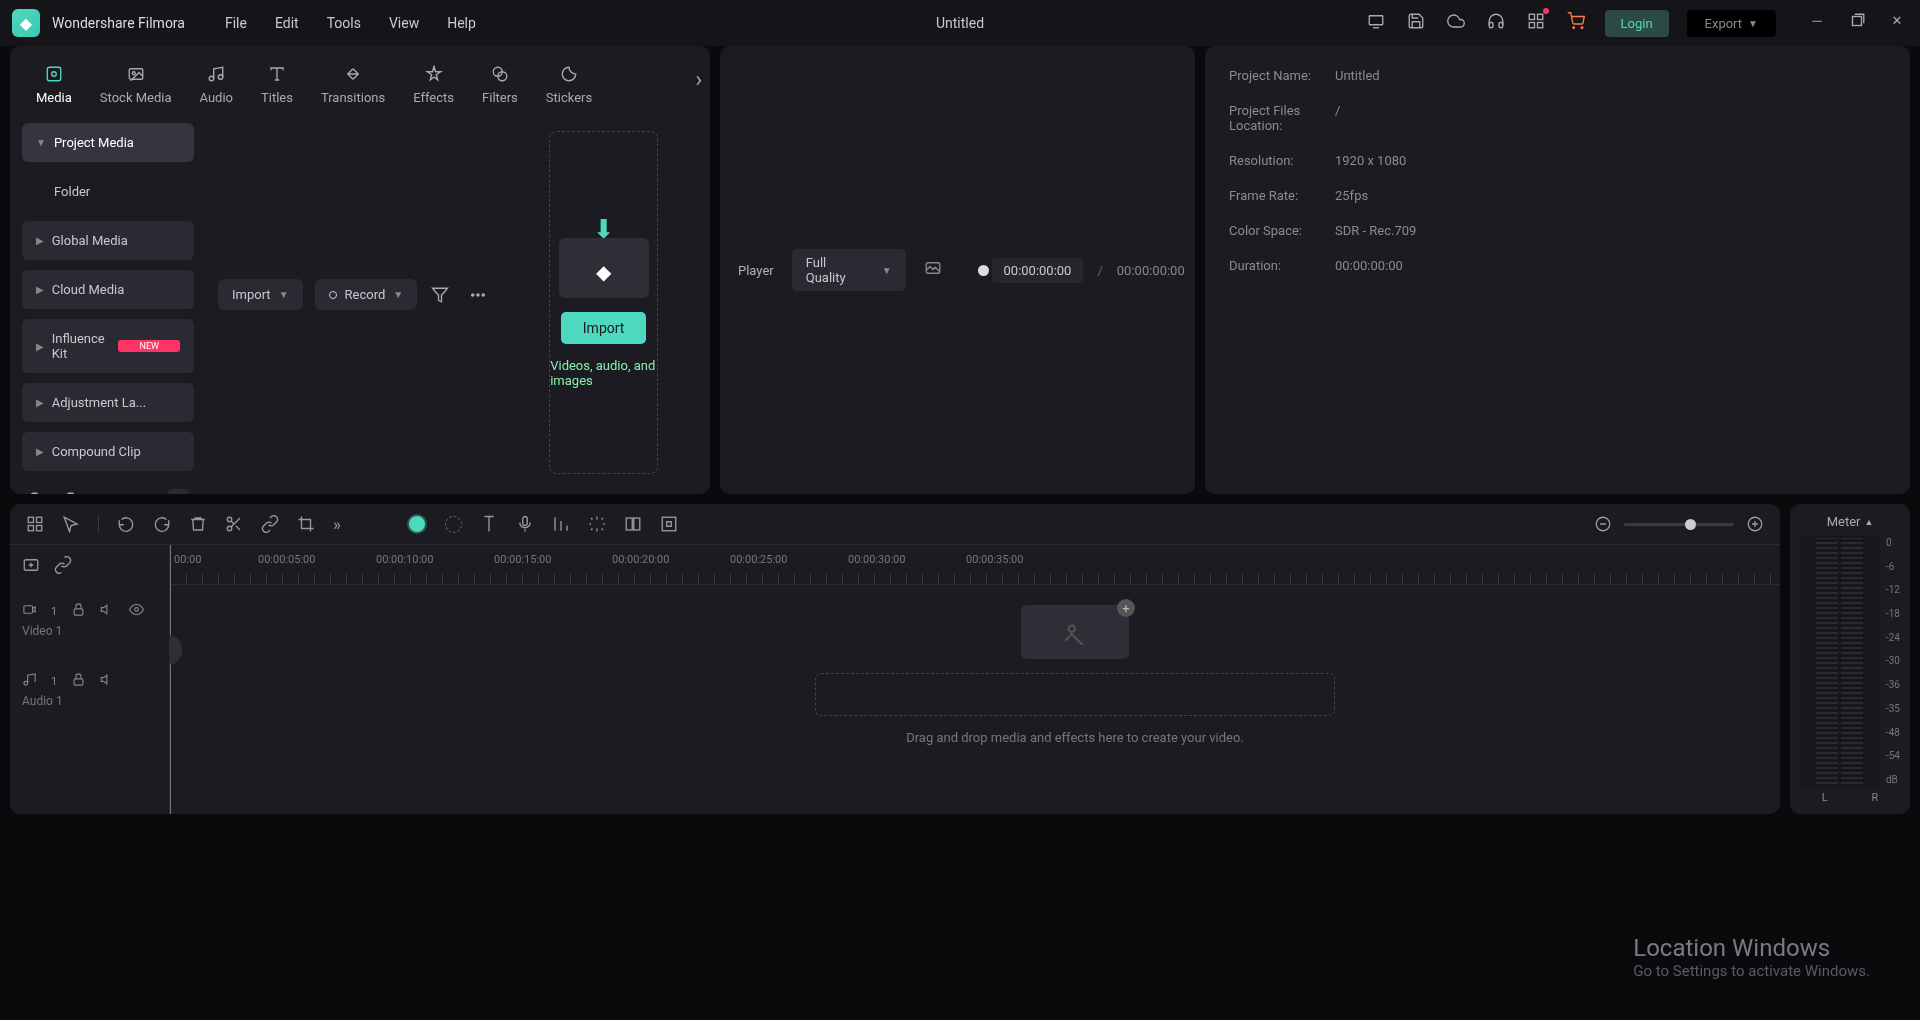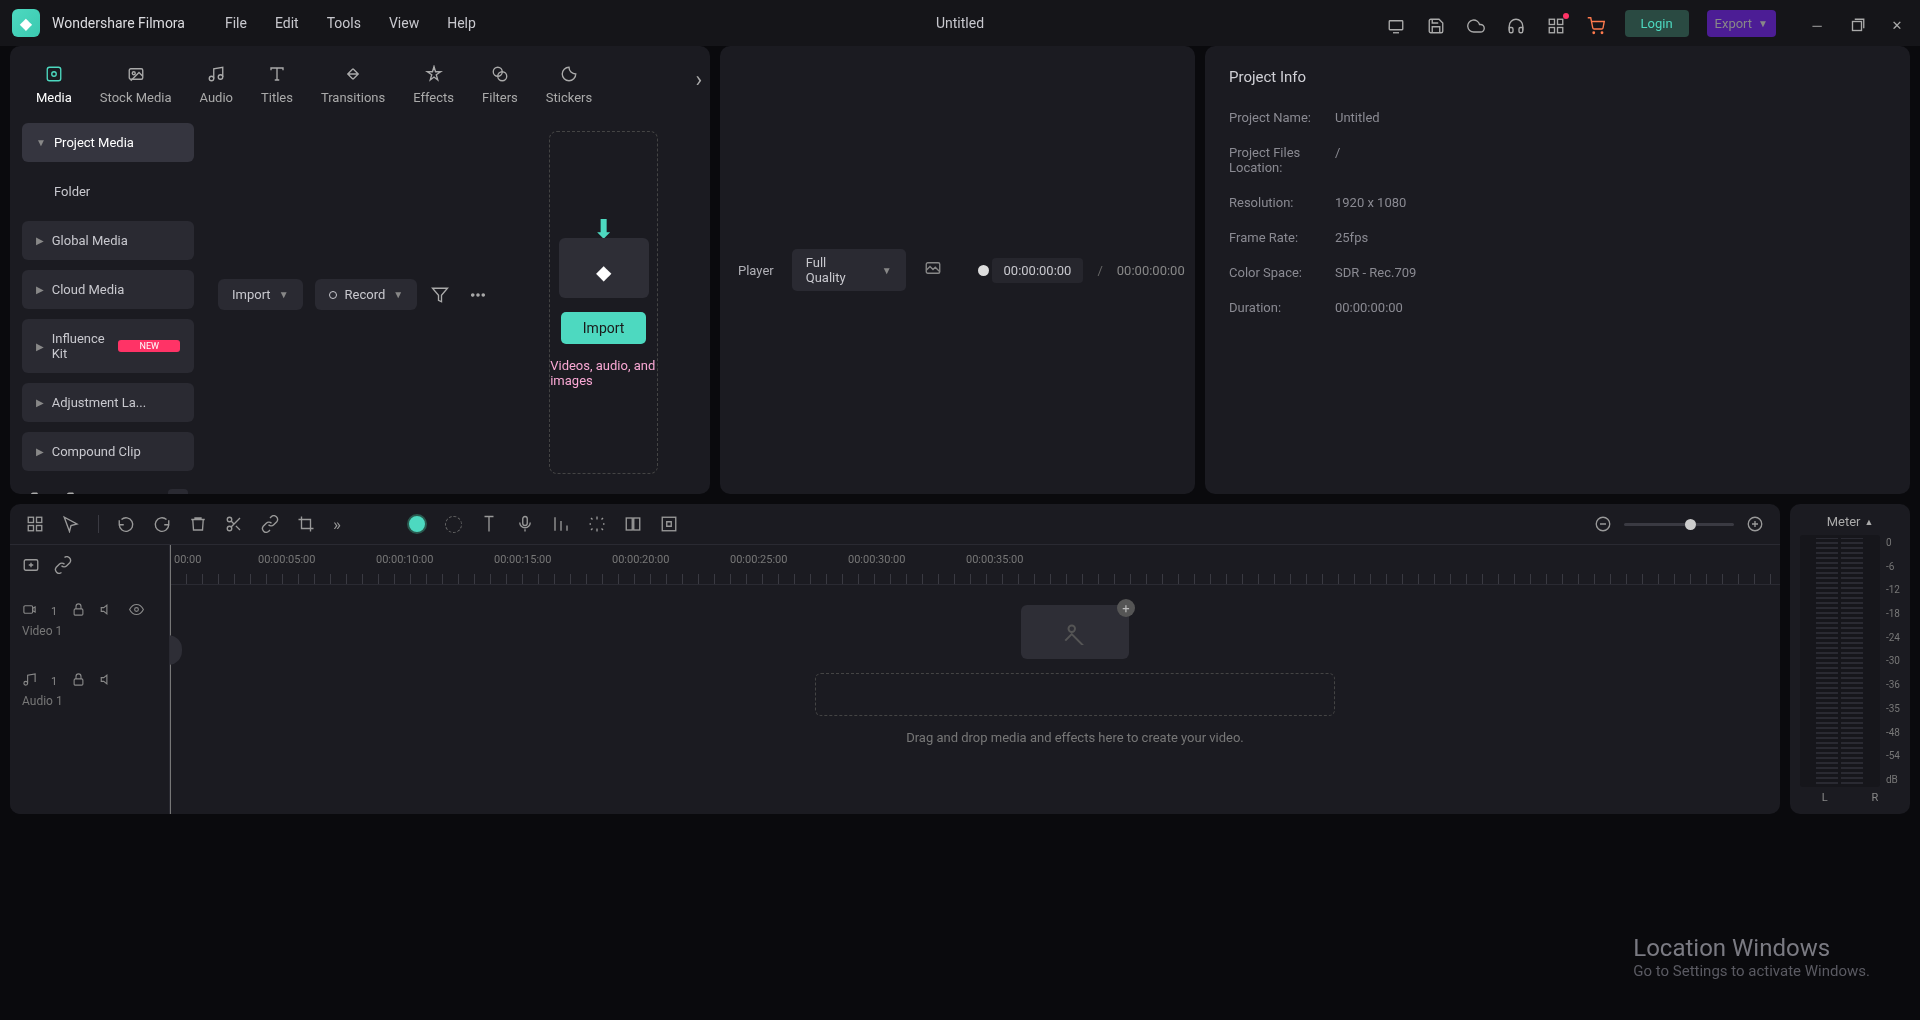--- a/index.html
+++ b/index.html
@@ -3,24 +3,24 @@
 <meta charset="utf-8">
 <style>
 *{margin:0;padding:0;box-sizing:border-box;font-family:-apple-system,BlinkMacSystemFont,"Segoe UI",Roboto,sans-serif;user-select:none}
 body{background:#0a0a0d;color:#c8c8ce;width:1920px;height:1020px;overflow:hidden;font-size:13px}
 .titlebar{height:46px;display:flex;align-items:center;padding:0 12px;background:#151519}
 .logo{width:28px;height:28px;background:linear-gradient(135deg,#4dd9c0,#3bc9b0);border-radius:6px;display:flex;align-items:center;justify-content:center;margin-right:12px;font-size:16px;color:#fff}
 .app-name{font-size:14px;color:#dcdce0;margin-right:40px}
 .menu{display:flex;gap:28px}
 .menu-item{color:#c8c8ce;cursor:pointer;font-size:14px}
 .doc-title{position:absolute;left:50%;transform:translateX(-50%);color:#c8c8ce;font-size:14px}
-.title-right{margin-left:auto;display:flex;align-items:flex-end;gap:18px}
+.title-right{margin-left:auto;display:flex;align-items:flex-start;gap:18px}
 .icon-btn{width:22px;height:22px;color:#aaa;cursor:pointer;display:flex;align-items:center;justify-content:center}
 .login-btn{background:#2a4a42;color:#4dd9c0;padding:6px 16px;border-radius:4px;font-size:13px;cursor:pointer}
-.export-btn{background:#4c1d95;color:#888;padding:6px 8px;border-radius:4px;font-size:13px;cursor:pointer;display:flex;align-items:center;gap:6px}
+.export-btn{background:#000000;color:#888;padding:6px 18px;border-radius:4px;font-size:13px;cursor:pointer;display:flex;align-items:center;gap:6px}
 .window-controls{display:flex;gap:18px;margin-left:12px}
 .main-area{display:flex;height:448px;gap:10px;padding:0 10px}
 .media-panel{width:700px;background:#1b1b21;border-radius:10px;overflow:hidden;display:flex;flex-direction:column}
 .media-tabs{display:flex;align-items:center;padding:10px 14px 0;gap:4px;position:relative}
 .media-tab{display:flex;flex-direction:column;align-items:center;gap:4px;padding:6px 12px;color:#aaa;cursor:pointer;font-size:13px}
 .media-tab.active{color:#fff}
 .media-tab .tab-icon{width:24px;height:24px;display:flex;align-items:center;justify-content:center;font-size:20px}
 .media-tab.active .tab-icon{color:#4dd9c0}
 .tab-scroll{position:absolute;right:8px;top:50%;transform:translateY(-50%);font-size:22px;color:#aaa;cursor:pointer}
 .media-body{display:flex;flex:1;overflow:hidden}
@@ -36,21 +36,21 @@
 .tb-btn{background:#2a2a32;padding:8px 14px;border-radius:6px;color:#c8c8ce;cursor:pointer;display:flex;align-items:center;gap:8px;font-size:13px}
 .tb-btn .chev{font-size:10px;color:#888}
 .rec-dot{width:8px;height:8px;border:1.5px solid #c8c8ce;border-radius:50%}
 .tb-right{margin-left:auto;display:flex;gap:16px}
 .dropzone{flex:1;border:1.5px dashed #444;border-radius:8px;display:flex;flex-direction:column;align-items:center;justify-content:center;gap:14px;margin:8px 40px 8px 60px}
 .dz-icon{width:100px;height:80px;position:relative}
 .dz-folder{width:90px;height:60px;background:#2e2e36;border-radius:6px;position:absolute;bottom:0;left:5px}
 .dz-arrow{position:absolute;top:-4px;left:50%;transform:translateX(-50%);color:#4dd9c0;font-size:26px}
 .dz-logo{position:absolute;bottom:14px;left:50%;transform:translateX(-50%);color:#fff;font-size:20px}
 .import-btn{background:#4dd9c0;color:#1a1a1a;padding:8px 22px;border-radius:5px;font-size:14px;cursor:pointer}
-.dz-text{color:#f9a8d4;font-size:13px}
+.dz-text{color:#86efac;font-size:13px}
 .preview-panel{width:475px;background:#1b1b21;border-radius:10px;display:flex;flex-direction:row;overflow:hidden}
 .preview-header{display:flex;align-items:center;padding:14px 18px;gap:18px}
 .preview-header .label{color:#b0b0b6}
 .quality-select{background:#2a2a32;padding:6px 14px;border-radius:5px;display:flex;align-items:center;gap:36px;color:#c8c8ce;cursor:pointer}
 .snap-icon{margin-left:auto;color:#888;cursor:pointer;font-size:18px}
 .preview-video{flex:1;background:#0f0f13}
 .preview-scrub{padding:10px 18px;display:flex;align-items:center;gap:14px}
 .scrub-track{flex:1;height:3px;background:#333;border-radius:2px;position:relative}
 .scrub-head{width:11px;height:11px;background:#ddd;border-radius:50%;position:absolute;left:0;top:-4px}
 .timecode{background:#26262d;padding:5px 12px;border-radius:4px;font-size:13px;color:#c8c8ce}
@@ -409,21 +409,20 @@
         <span class="icon-btn">
             <svg viewBox="0 0 24 24">
               <path d="M3 8V3h5M21 8V3h-5M3 16v5h5M21 16v5h-5"></path>
             </svg>
           </span>
       </div>
     </div>
   </div>
 
   <div class="info-panel">
-    <div class="info-title">Project Info</div>
     <div class="info-row">
         <span class="info-label">Project Name:</span>
         <span class="info-value">Untitled</span>
       </div>
     <div class="info-row">
         <span class="info-label">Project Files Location:</span>
         <span class="info-value">/</span>
       </div>
     <div class="info-row">
         <span class="info-label">Resolution:</span>

